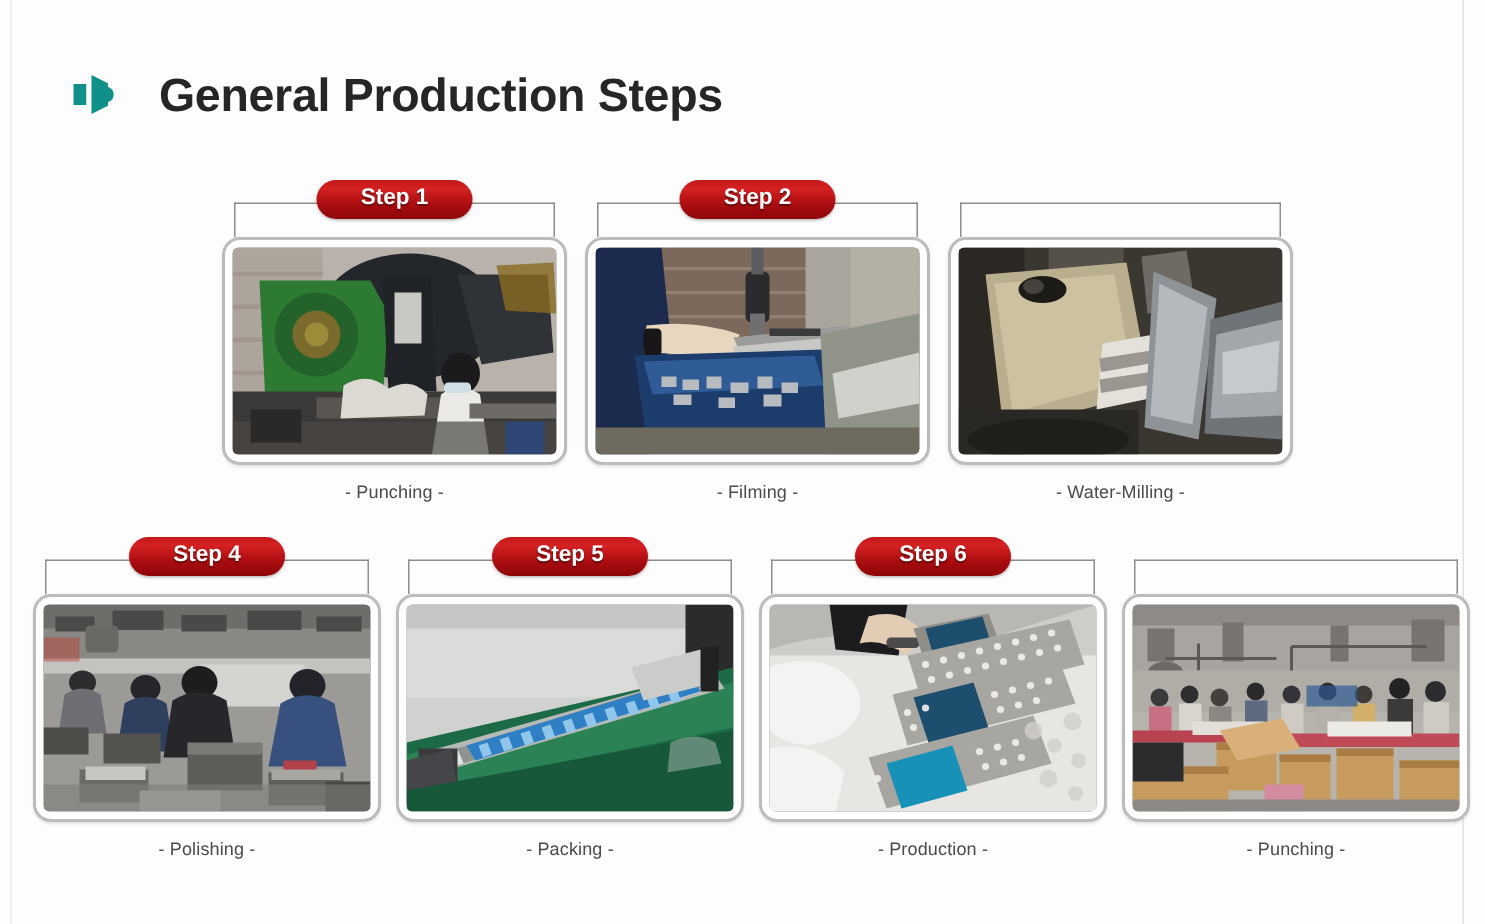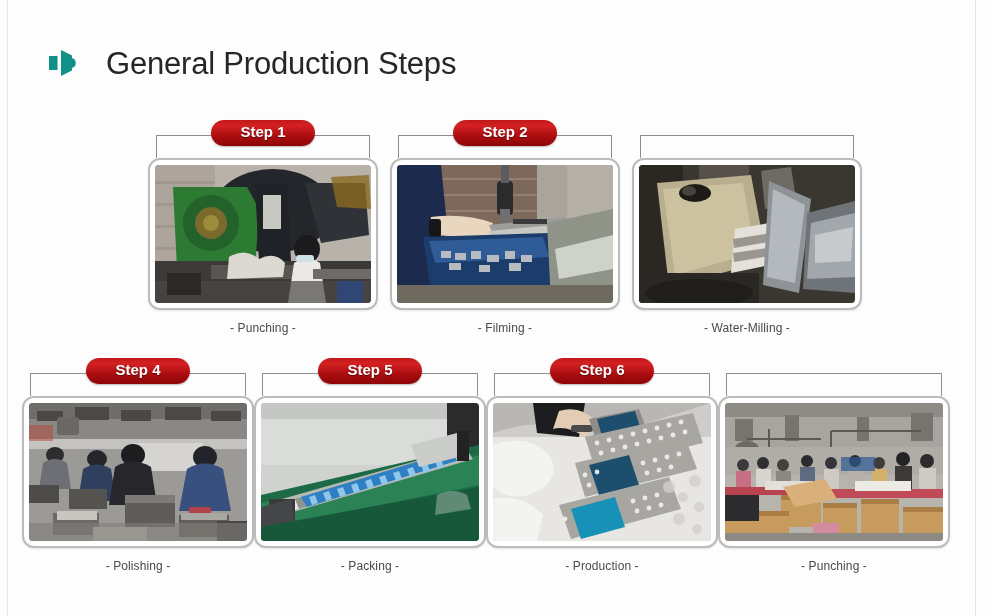--- a/index.html
+++ b/index.html
@@ -47,40 +47,41 @@
     gap: 22px;
   }
   .brand-icon {
     width: 42px;
     height: 42px;
     display: block;
     flex: none;
   }
   .page-title {
     font-size: 31px;
-    font-weight: normal;
+    font-weight: bold;
     color: #262626;
     letter-spacing: -0.2px;
     white-space: nowrap;
     line-height: 1;
   }
 
   
   .row {
     position: absolute;
     display: flex;
   }
   .row-1 {
     left: 148px;
     top: 120px;
     gap: 12px;
   }
   .row-2 {
     left: 22px;
     top: 358px;
+    gap: 10px;
   }
 
   .step {
     position: relative;
     display: flex;
     flex-direction: column;
     align-items: center;
   }
 
   

